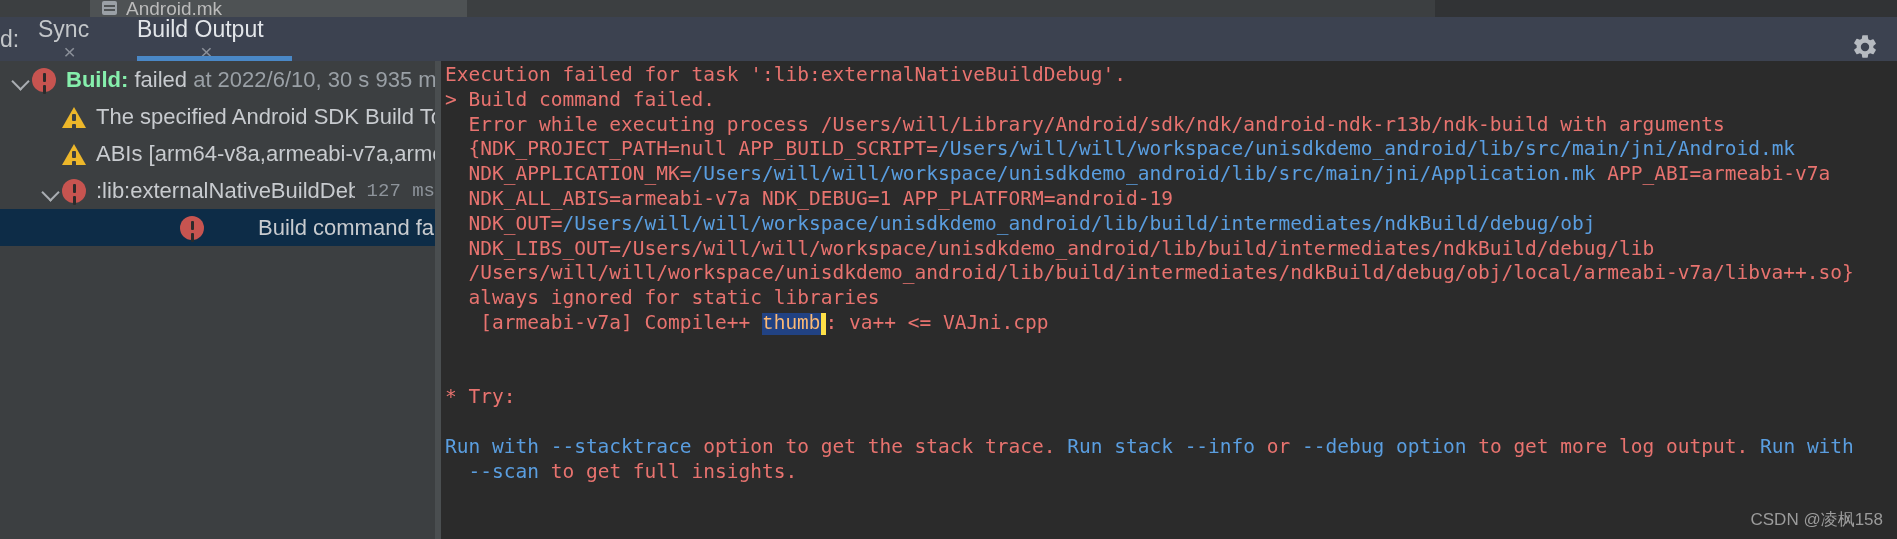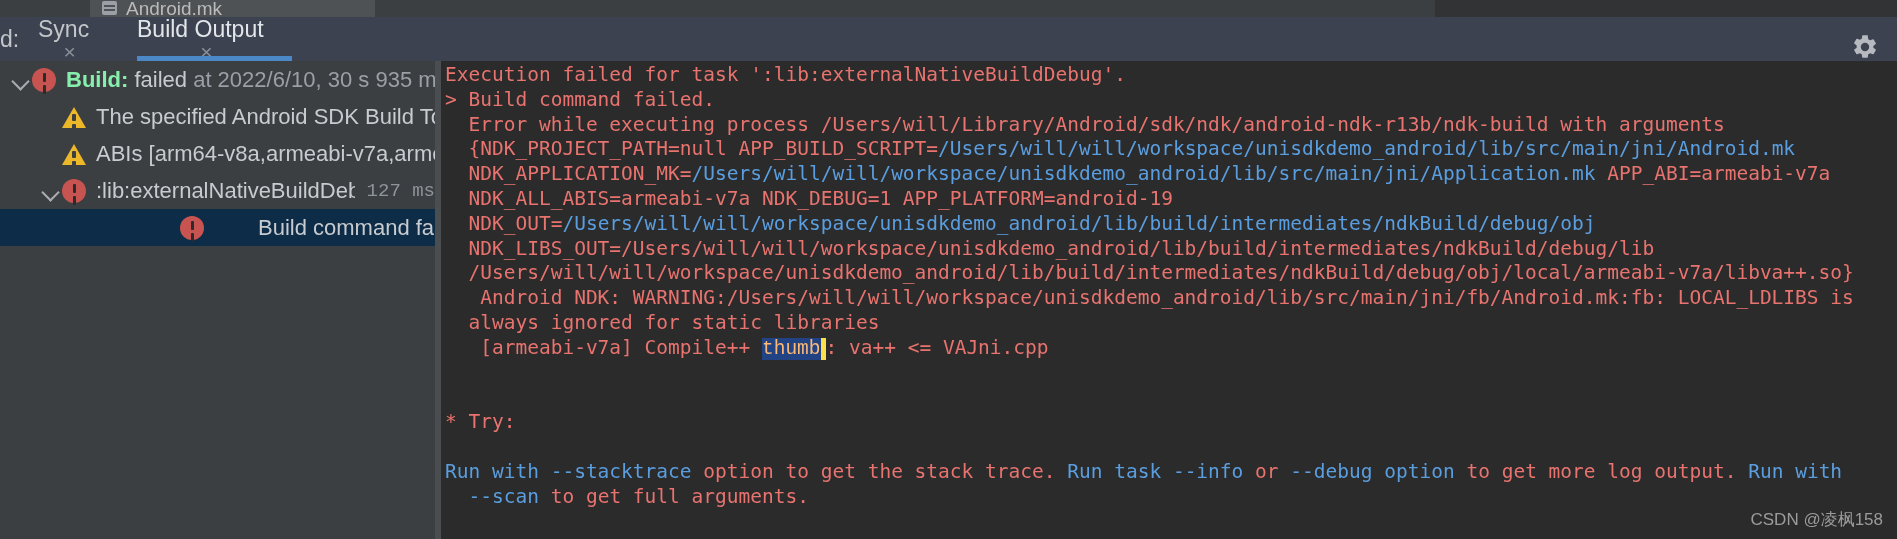--- a/index.html
+++ b/index.html
@@ -23,21 +23,21 @@
   
   .top-strip {
     position: absolute;
     left: 0; top: 0;
     width: 1897px; height: 17px;
     background: #3c3f41;
   }
   .editor-tab-sliver {
     position: absolute;
     left: 90px; top: 0;
-    width: 285px; height: 17px;
+    width: 377px; height: 17px;
     background: #4e5254;
     color: #bbbbbb;
     font-size: 19px;
     line-height: 17px;
     overflow: hidden;
     white-space: nowrap;
     box-sizing: border-box;
     padding-left: 36px;
   }
   .editor-tab-sliver .mk-icon {
@@ -336,26 +336,25 @@
     <div class="console" id="console">
         <div class="cline"><span>Execution failed for task ':lib:externalNativeBuildDebug'.</span></div>
         <div class="cline"><span>&gt; Build command failed.</span></div>
         <div class="cline"><span>  Error while executing process /Users/will/Library/Android/sdk/ndk/android-ndk-r13b/ndk-build with arguments</span></div>
         <div class="cline"><span>  {NDK_PROJECT_PATH=null APP_BUILD_SCRIPT=</span><span class="lnk">/Users/will/will/workspace/unisdkdemo_android/lib/src/main/jni/Android.mk</span></div>
         <div class="cline"><span>  NDK_APPLICATION_MK=</span><span class="lnk">/Users/will/will/workspace/unisdkdemo_android/lib/src/main/jni/Application.mk</span><span> APP_ABI=armeabi-v7a</span></div>
         <div class="cline"><span>  NDK_ALL_ABIS=armeabi-v7a NDK_DEBUG=1 APP_PLATFORM=android-19</span></div>
         <div class="cline"><span>  NDK_OUT=</span><span class="lnk">/Users/will/will/workspace/unisdkdemo_android/lib/build/intermediates/ndkBuild/debug/obj</span></div>
         <div class="cline"><span>  NDK_LIBS_OUT=/Users/will/will/workspace/unisdkdemo_android/lib/build/intermediates/ndkBuild/debug/lib</span></div>
         <div class="cline"><span>  /Users/will/will/workspace/unisdkdemo_android/lib/build/intermediates/ndkBuild/debug/obj/local/armeabi-v7a/libva++.so}</span></div>
-        <div class="cline"><span>   Android NDK: WARNING:/Users/will/will/workspace/unisdkdemo_android/lib/src/main/jni/fb/Android.mk:fb: LOCAL_LDLIBS is</span></div>
         <div class="cline"><span>  always ignored for static libraries</span></div>
         <div class="cline"><span>   [armeabi-v7a] Compile++ </span><span class="hl-thumb">thumb</span><span>: va++ &lt;= VAJni.cpp</span></div>
         <div class="cline">&nbsp;</div>
         <div class="cline">&nbsp;</div>
         <div class="cline"><span>* Try:</span></div>
         <div class="cline">&nbsp;</div>
-        <div class="cline"><span class="lnk">Run with --stacktrace</span><span> option to get the stack trace. </span><span class="lnk">Run task --info</span><span> or </span><span class="lnk">--debug option</span><span> to get more log output. </span><span class="lnk">Run with</span></div>
-        <div class="cline"><span>  </span><span class="lnk">--scan</span><span> to get full arguments.</span></div>
+        <div class="cline"><span class="lnk">Run with --stacktrace</span><span> option to get the stack trace. </span><span class="lnk">Run stack --info</span><span> or </span><span class="lnk">--debug option</span><span> to get more log output. </span><span class="lnk">Run with</span></div>
+        <div class="cline"><span>  </span><span class="lnk">--scan</span><span> to get full insights.</span></div>
       </div>
 
     <div class="watermark">CSDN @凌枫158</div>
   </div>
 </div>
 
 </body></html>

